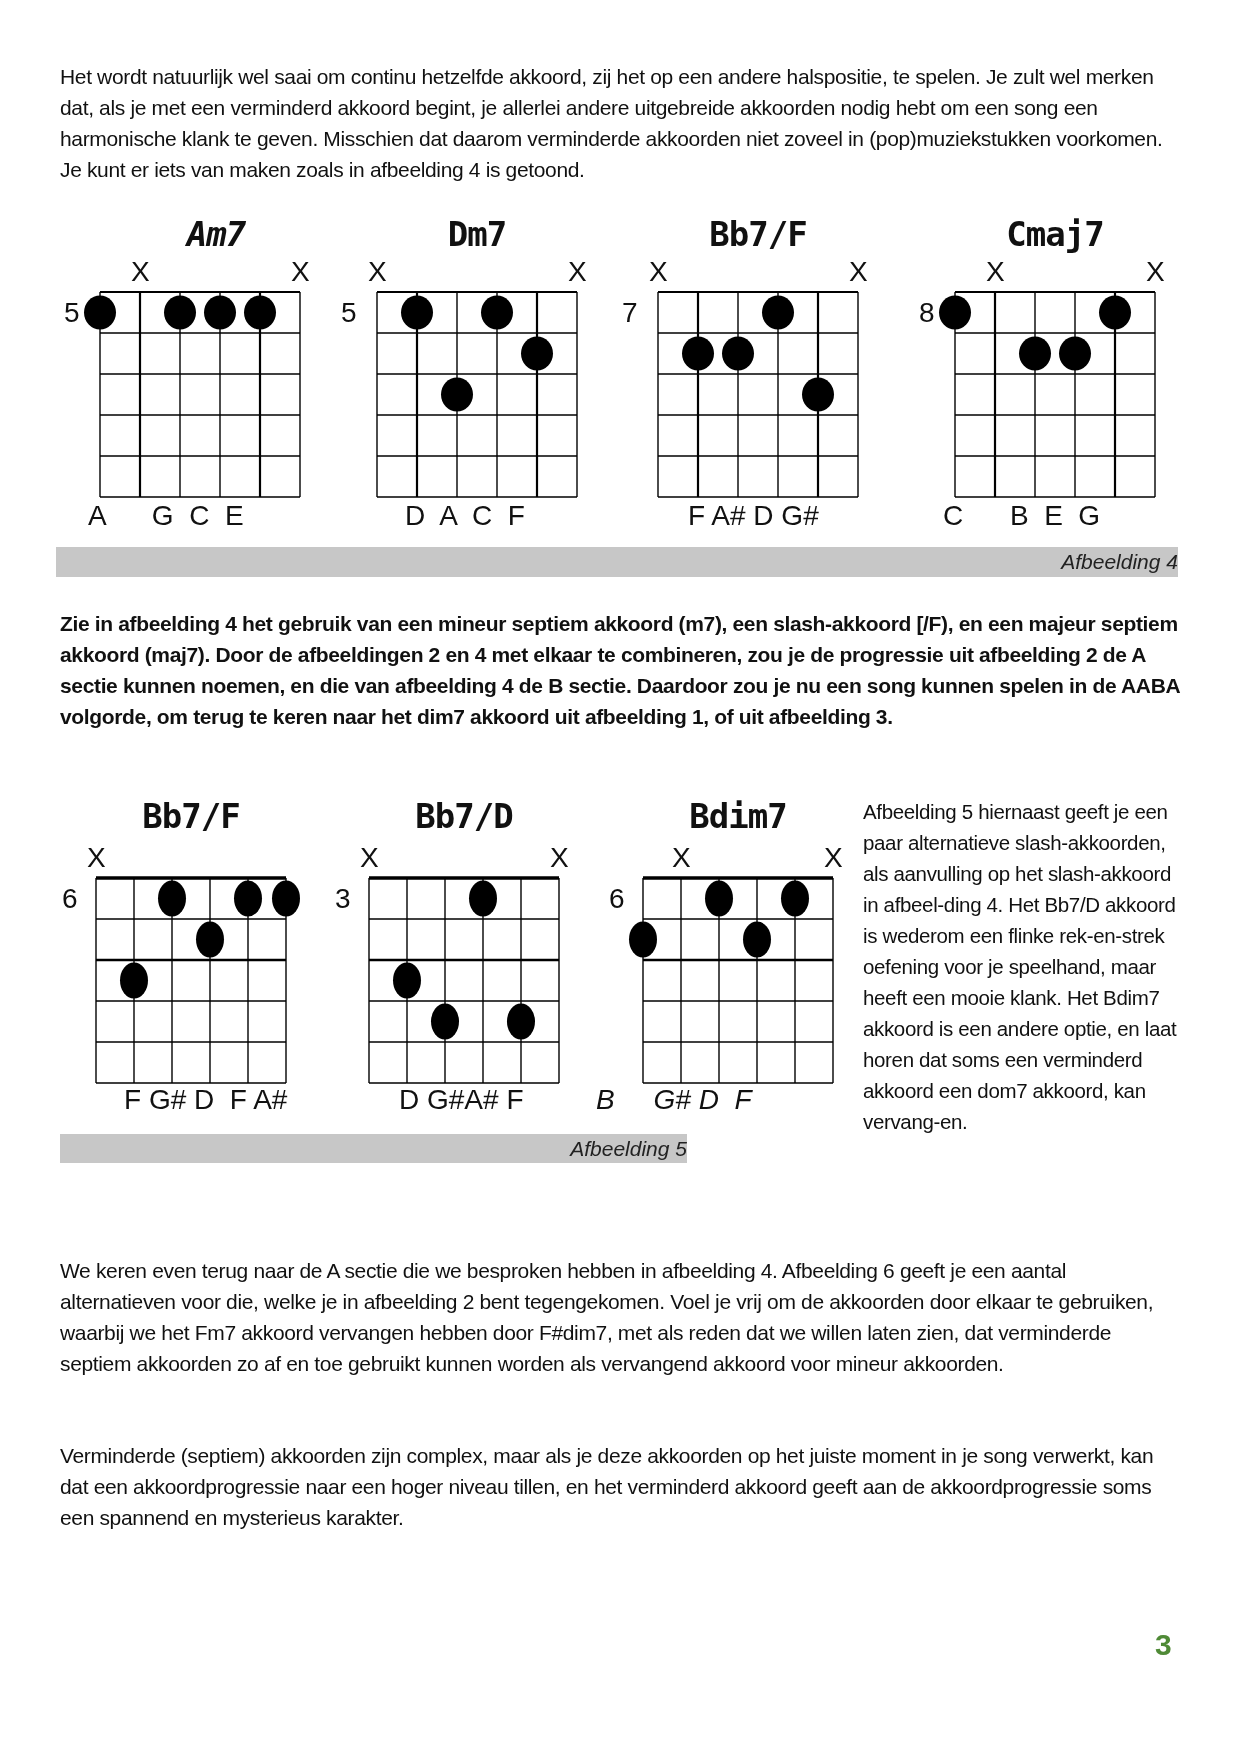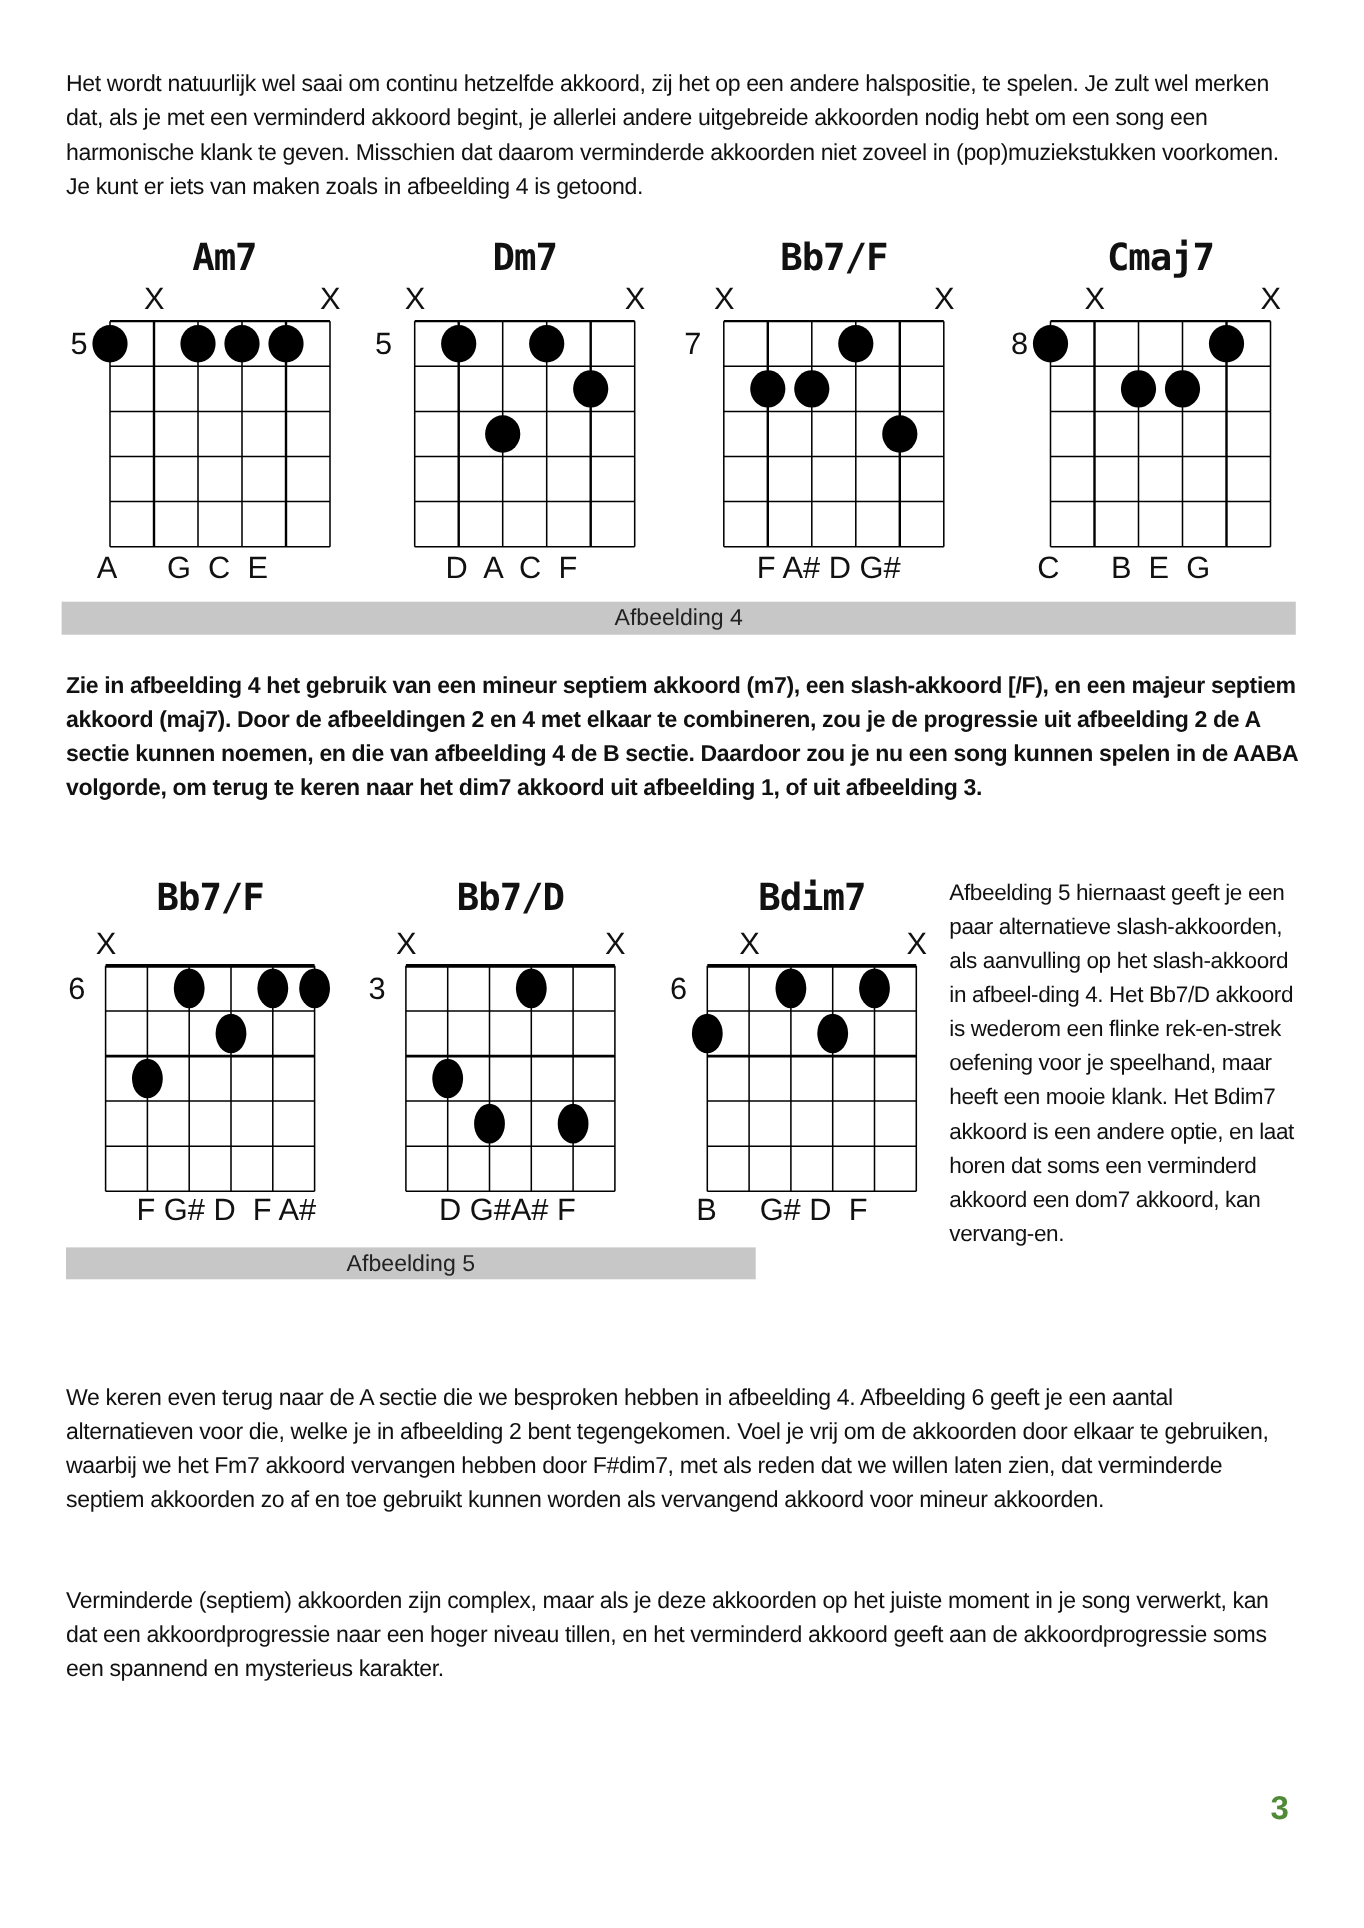--- a/index.html
+++ b/index.html
@@ -9,35 +9,35 @@
           letter-spacing:-0.35px; font-stretch:condensed; }
   .para p { margin:0; }
   .side { position:absolute; left:863px; top:796px; width:320px; font-size:20.5px; line-height:31px; letter-spacing:-0.35px; }
   .side p { margin:0; }
   .chord { position:absolute; }
   .chord-title { position:absolute; font-family:"DejaVu Sans Mono", monospace; font-weight:bold; font-size:34px;
                  letter-spacing:-1px; transform:scaleY(0.95); white-space:nowrap; }
   .mute { position:absolute; font-family:"Liberation Sans", sans-serif; font-size:28px; line-height:28px; }
   .fret-num { position:absolute; font-family:"Liberation Sans", sans-serif; font-size:28px; line-height:28px; }
   .note-labels { position:absolute; font-family:"Liberation Sans", sans-serif; font-size:28px; line-height:28px; white-space:nowrap; letter-spacing:0px; }
-  .caption-bar { position:absolute; background:#c7c7c7; text-align:center; 
+  .caption-bar { position:absolute; background:#c7c7c7; text-align:right; font-style:italic;
                  font-size:21px; color:#222; }
   .page-number { position:absolute; left:1155px; top:1628px; font-size:30px; font-weight:bold; color:#4f8a36; }
   svg { position:absolute; overflow:visible; }
 </style>
 </head>
 <body>
 
 <div class="para" style="top:61px;">
   <p>Het wordt natuurlijk wel saai om continu hetzelfde akkoord, zij het op een andere halspositie, te spelen. Je zult wel merken dat, als je met een verminderd akkoord begint, je allerlei andere uitgebreide akkoorden nodig hebt om een song een harmonische klank te geven. Misschien dat daarom verminderde akkoorden niet zoveel in (pop)muziekstukken voorkomen. Je kunt er iets van maken zoals in afbeelding 4 is getoond.</p>
 </div>
 
 <div id="fig4">
     <div class="chord" style="left: 0px; top: 0px;">
-      <div class="chord-title" style="left: 204px; top: 214px; transform: translateX(-50%);">Am7</div>
+      <div class="chord-title" style="left: 216px; top: 214px; transform: translateX(-50%); font-style: italic;">Am7</div>
       <div class="mute" style="left: 131px; top: 258px;">X</div>
       <div class="mute" style="left: 291px; top: 258px;">X</div>
       <div class="fret-num" style="left: 64px; top: 298.5px;">5</div>
       <svg width="230" height="235" style="left: 85px; top: 277px;">
         <g transform="translate(15,15)">
           <line x1="0" y1="0" x2="200" y2="0" stroke="#000" stroke-width="2"></line>
           <line x1="0" y1="41" x2="200" y2="41" stroke="#000" stroke-width="1.4"></line>
           <line x1="0" y1="82" x2="200" y2="82" stroke="#000" stroke-width="1.4"></line>
           <line x1="0" y1="123" x2="200" y2="123" stroke="#000" stroke-width="1.4"></line>
           <line x1="0" y1="164" x2="200" y2="164" stroke="#000" stroke-width="1.4"></line>
@@ -217,21 +217,21 @@
           <line x1="76" y1="0" x2="76" y2="205" stroke="#000" stroke-width="1.4"></line>
           <line x1="114" y1="0" x2="114" y2="205" stroke="#000" stroke-width="1.4"></line>
           <line x1="152" y1="0" x2="152" y2="205" stroke="#000" stroke-width="1.4"></line>
           <line x1="190" y1="0" x2="190" y2="205" stroke="#000" stroke-width="1.4"></line>
           <ellipse cx="76" cy="20.5" rx="14" ry="18" fill="#000"></ellipse>
           <ellipse cx="152" cy="20.5" rx="14" ry="18" fill="#000"></ellipse>
           <ellipse cx="0" cy="61.5" rx="14" ry="18" fill="#000"></ellipse>
           <ellipse cx="114" cy="61.5" rx="14" ry="18" fill="#000"></ellipse>
         </g>
       </svg>
-      <div class="note-labels" style="white-space: pre; left: 633px; top: 1086px;">B     G# D  F</div>
+      <div class="note-labels" style="white-space: pre; left: 596px; top: 1086px; font-style: italic;">B     G# D  F</div>
     </div>
   </div>
 <div class="caption-bar" style="left:60px; top:1134px; width:627px; height:29px; line-height:29px;">Afbeelding 5</div>
 
 <div class="side">
   <p>Afbeelding 5 hiernaast geeft je een paar alternatieve slash-akkoorden, als aanvulling op het slash-akkoord in afbeel-ding 4. Het Bb7/D akkoord is wederom een flinke rek-en-strek oefening voor je speelhand, maar heeft een mooie klank. Het Bdim7 akkoord is een andere optie, en laat horen dat soms een verminderd akkoord een dom7 akkoord, kan vervang-en.</p>
 </div>
 
 <div class="para" style="top:1255px;">
   <p>We keren even terug naar de A sectie die we besproken hebben in afbeelding 4. Afbeelding 6 geeft je een aantal alternatieven voor die, welke je in afbeelding 2 bent tegengekomen. Voel je vrij om de akkoorden door elkaar te gebruiken, waarbij we het Fm7 akkoord vervangen hebben door F#dim7, met als reden dat we willen laten zien, dat verminderde septiem akkoorden zo af en toe gebruikt kunnen worden als vervangend akkoord voor mineur akkoorden.</p>

